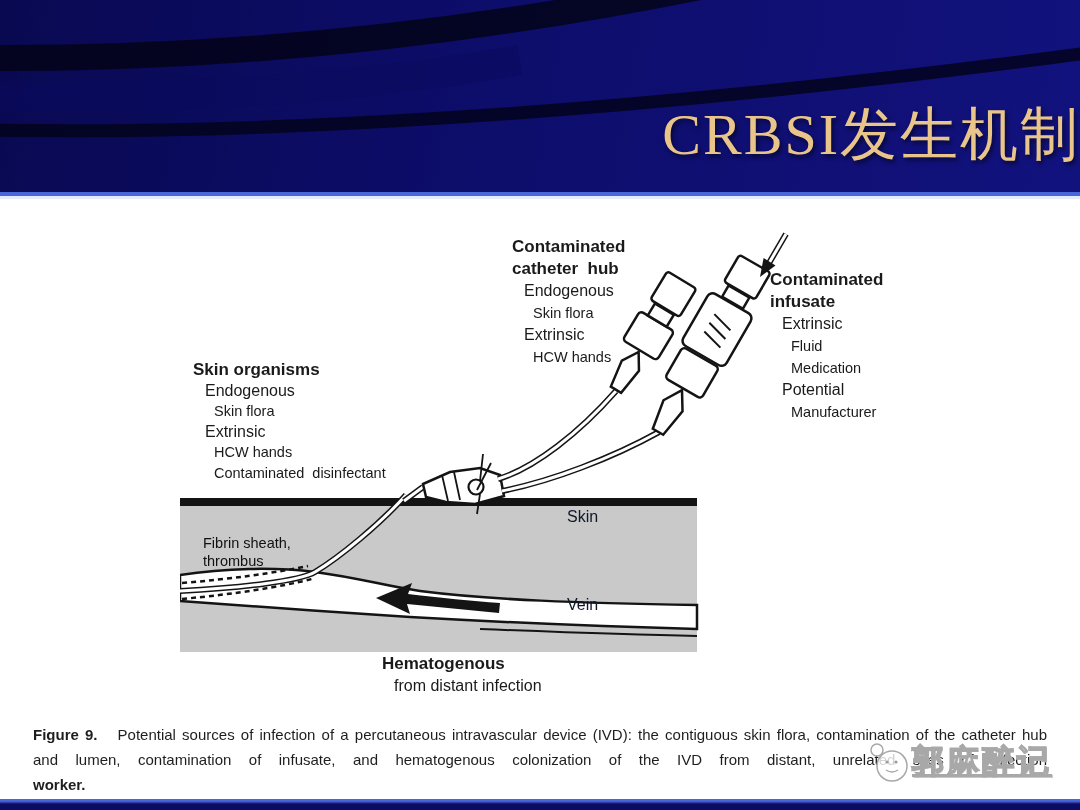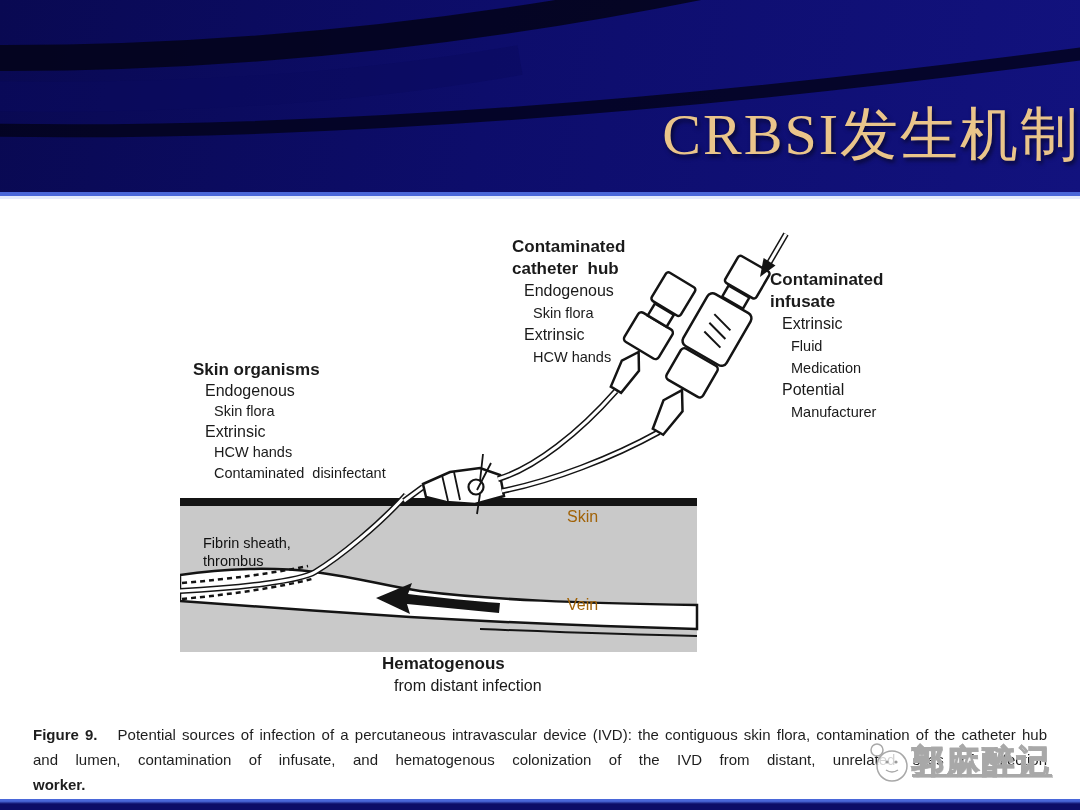--- a/index.html
+++ b/index.html
@@ -21,21 +21,21 @@
   
   .figure{position:absolute;left:180px;top:232px;width:705px;height:470px;}
   .figure svg{position:absolute;left:0;top:0;}
   .lblk{position:absolute;color:#1a1a1a;line-height:22px;white-space:nowrap;}
   .b17{font-size:17px;font-weight:700;}
   .r16{font-size:16px;}
   .r14{font-size:14.5px;}
   .in1{padding-left:12px;}
   .in2{padding-left:21px;}
   .pre{white-space:pre;}
-  .anat{position:absolute;font-size:16px;color:#a16207;white-space:nowrap;}
+  .anat{position:absolute;font-size:16px;color:#0f172a;white-space:nowrap;}
   .anat-sm{position:absolute;font-size:14.5px;line-height:18px;color:#111;white-space:nowrap;}
 
   
   .caption{position:absolute;left:33px;top:722px;width:1014px;
            font-size:15px;line-height:25px;color:#1e1e1e;}
   .cap-line{text-align:justify;text-align-last:justify;}
   .cap-line.last{text-align:left;text-align-last:left;font-weight:bold;}
   .cap-b{font-weight:700;margin-right:20px;}
 
   

